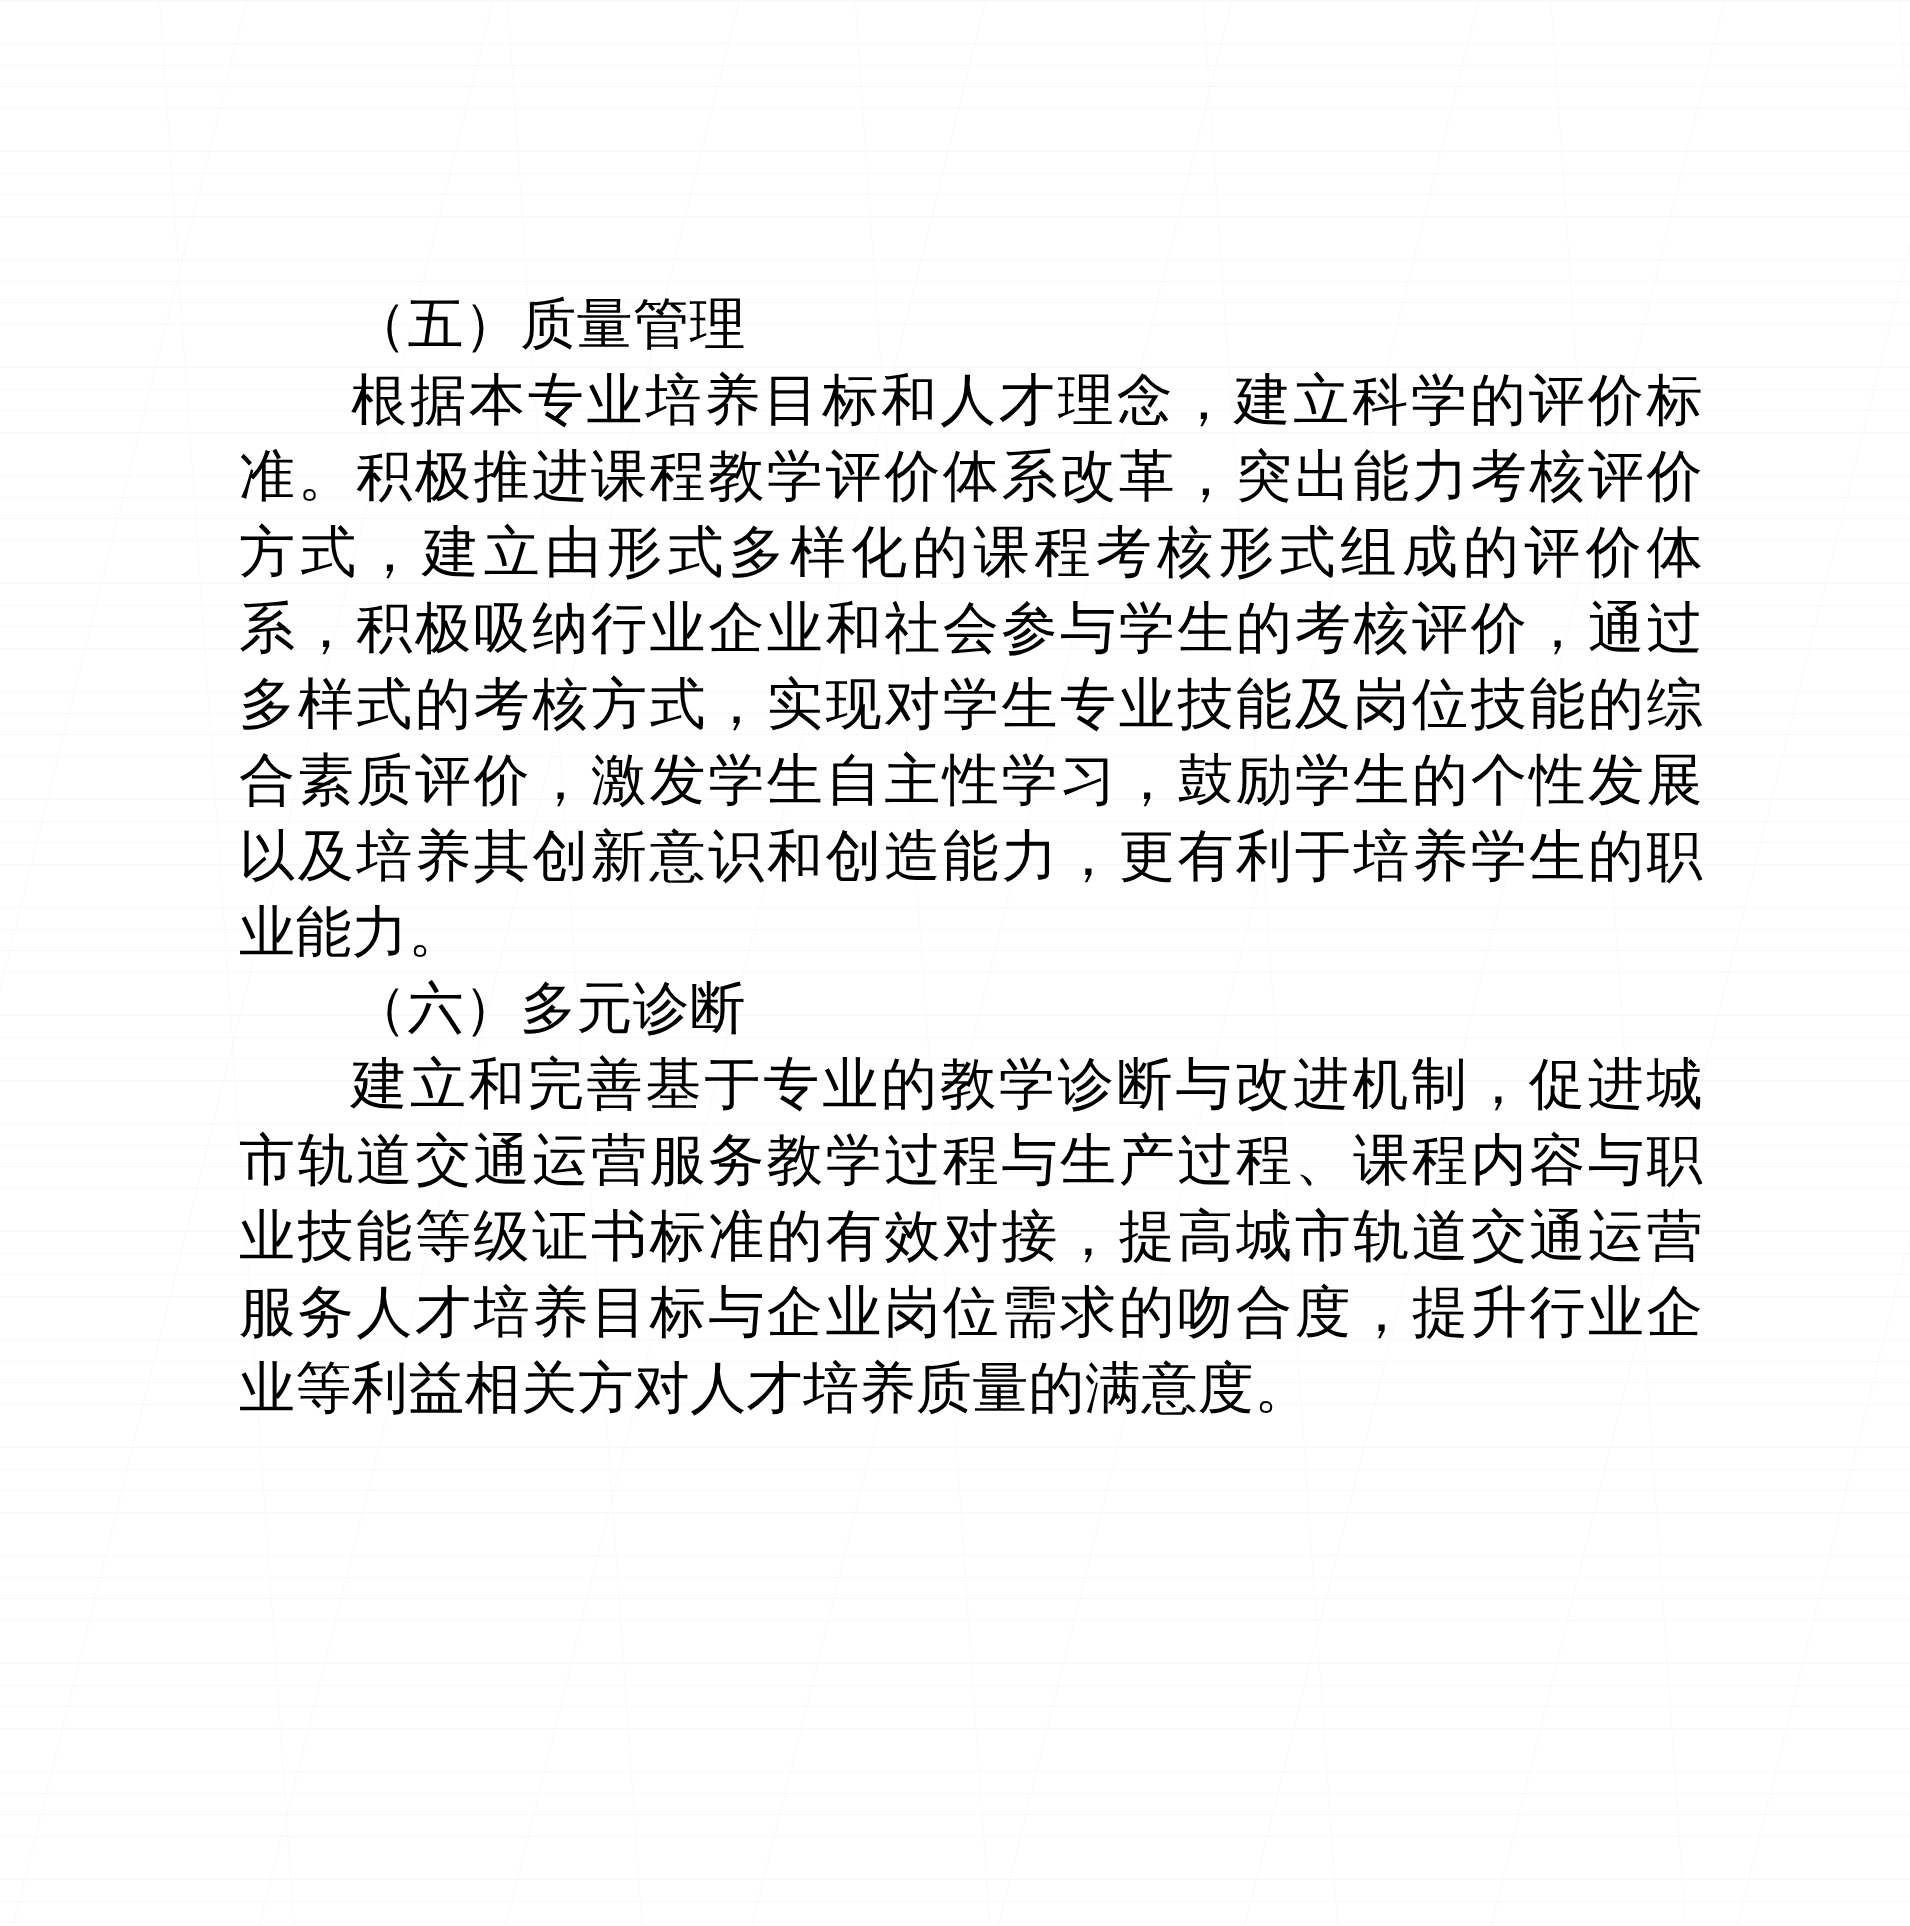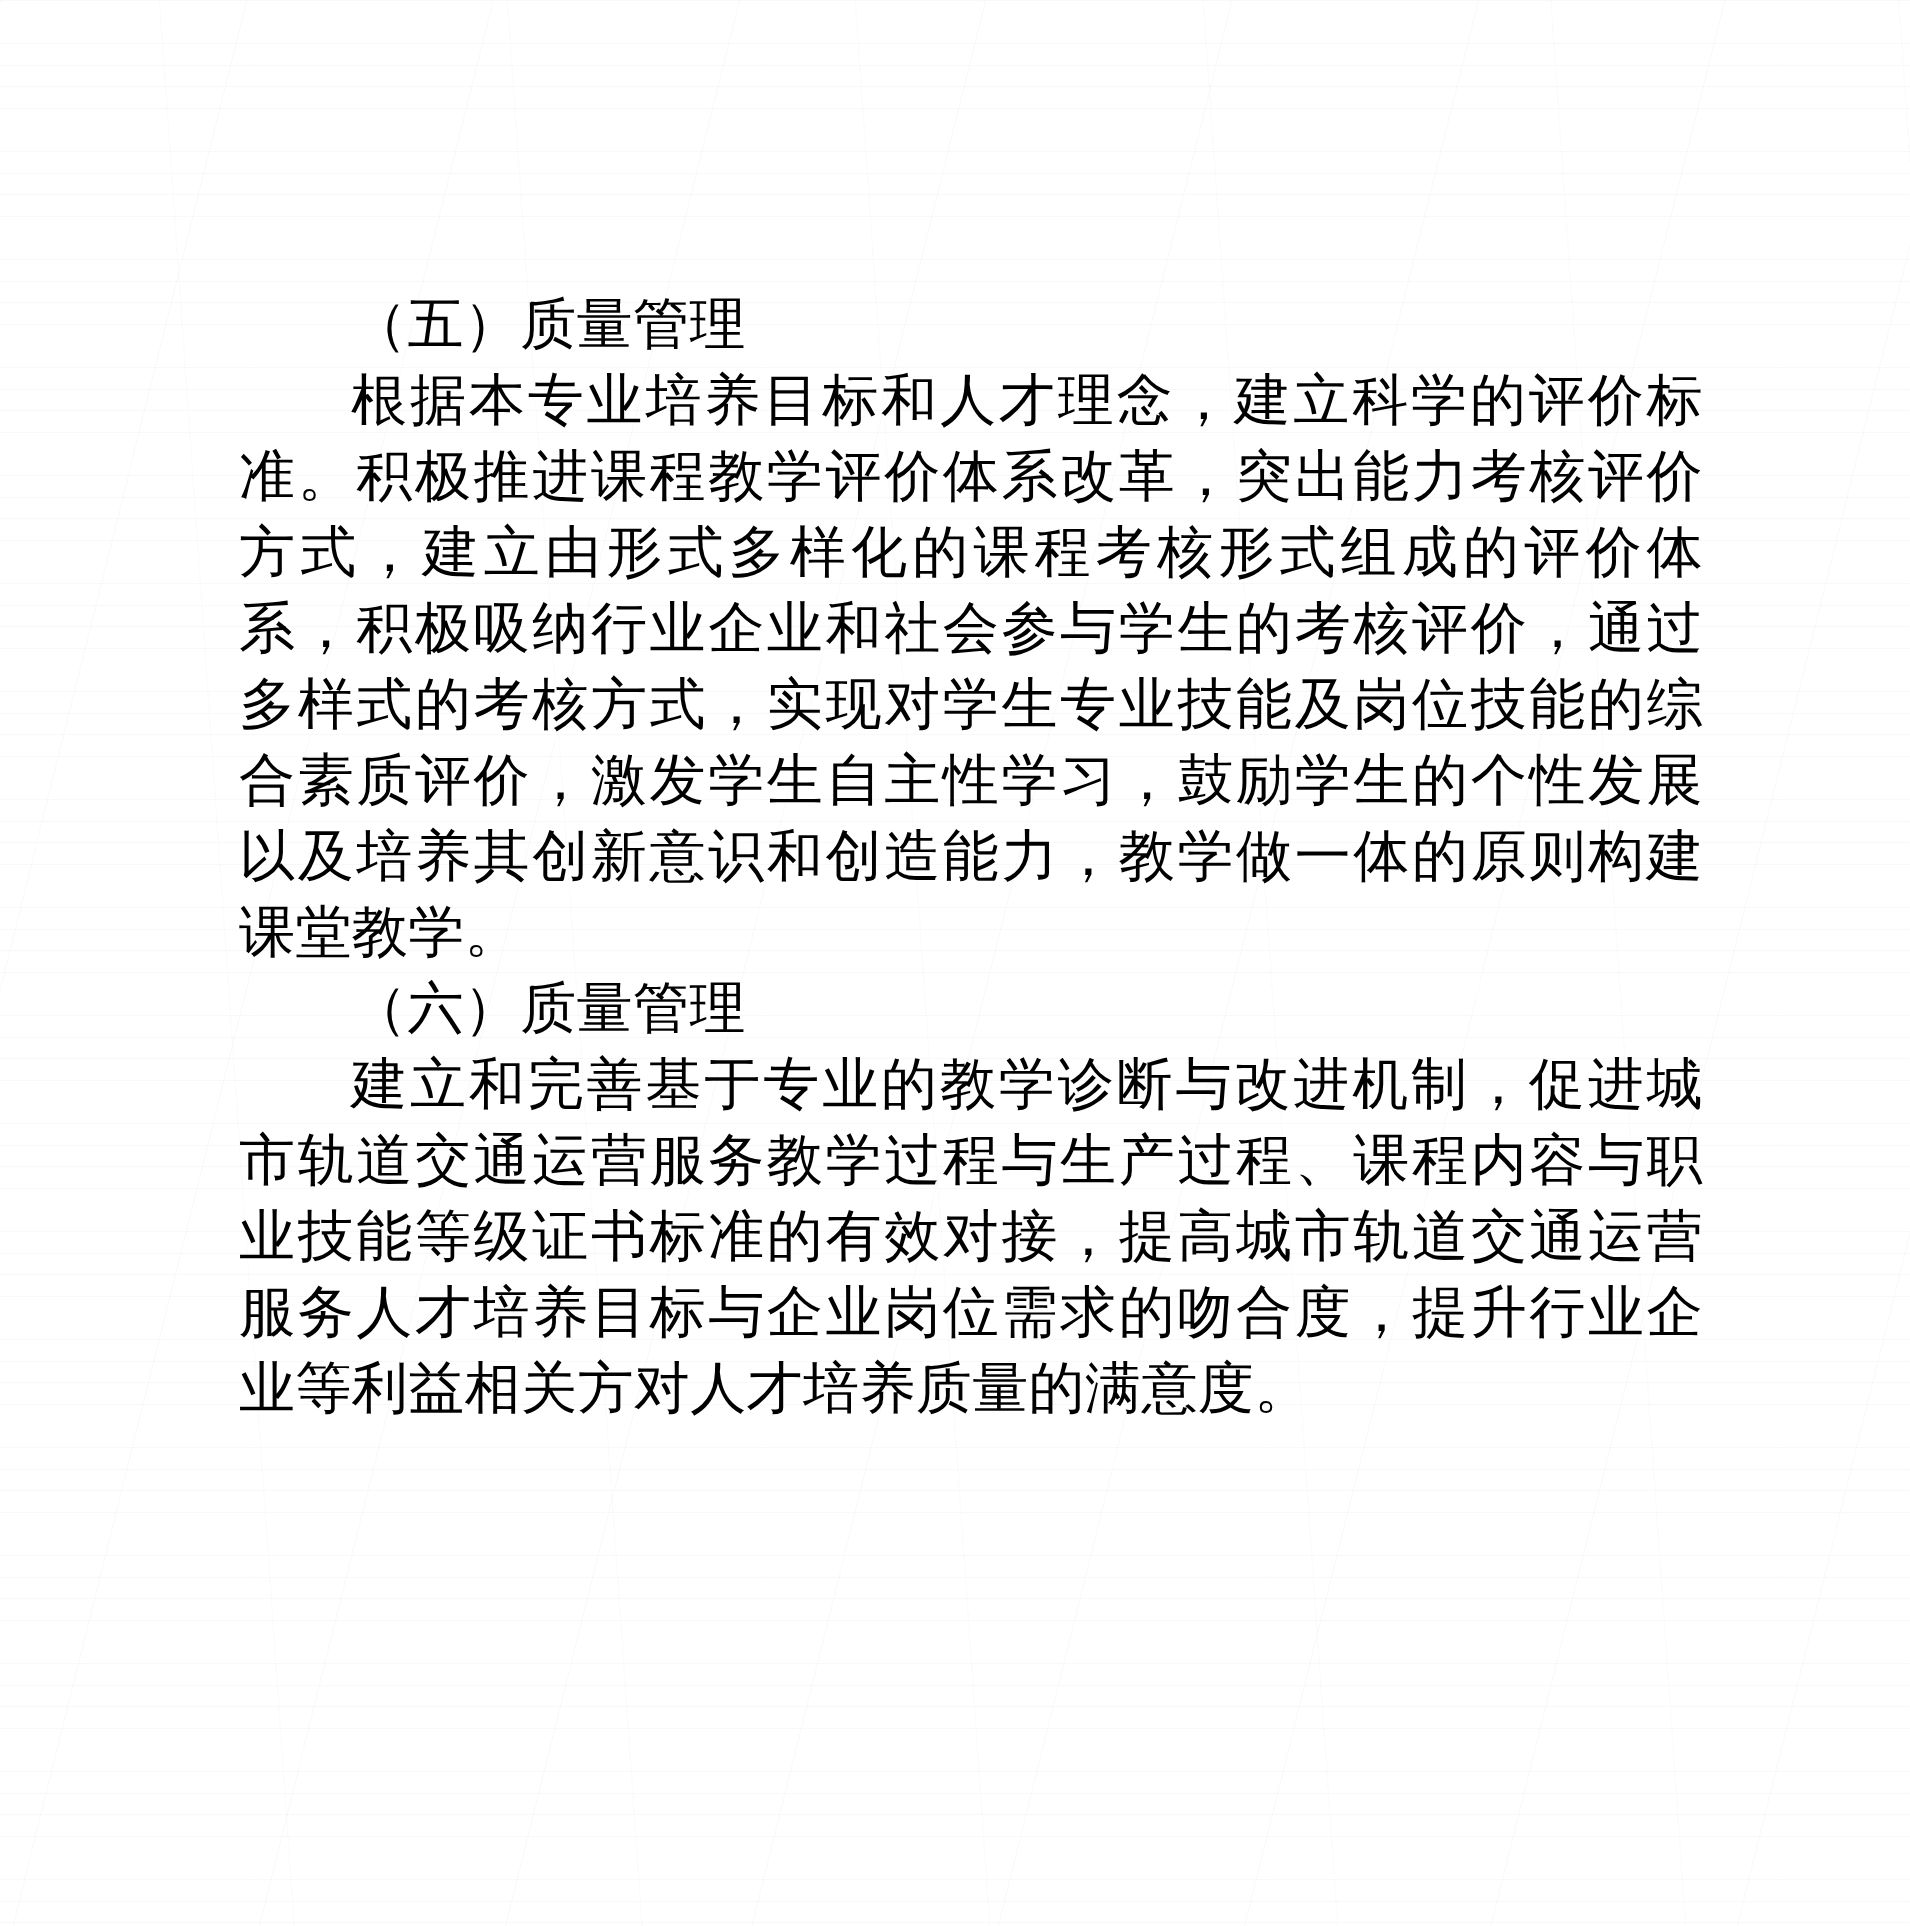--- a/index.html
+++ b/index.html
@@ -56,23 +56,23 @@
 </head>
 <body>
 
 <div class="page">
   <div class="texture"></div>
 
   <div class="content">
 
     <p class="indent h-sub">（五）质量管理</p>
 
-    <p class="indent">根据本专业培养目标和人才理念，建立科学的评价标准。积极推进课程教学评价体系改革，突出能力考核评价方式，建立由形式多样化的课程考核形式组成的评价体系，积极吸纳行业企业和社会参与学生的考核评价，通过多样式的考核方式，实现对学生专业技能及岗位技能的综合素质评价，激发学生自主性学习，鼓励学生的个性发展以及培养其创新意识和创造能力，教学做一体的原则构建课堂教学。</p>
+    <p class="indent">根据本专业培养目标和人才理念，建立科学的评价标准。积极推进课程教学评价体系改革，突出能力考核评价方式，建立由形式多样化的课程考核形式组成的评价体系，积极吸纳行业企业和社会参与学生的考核评价，通过多样式的考核方式，实现对学生专业技能及岗位技能的综合素质评价，激发学生自主性学习，鼓励学生的个性发展以及培养其创新意识和创造能力，更有利于培养学生的职业能力。</p>
 
-    <p class="indent h-sub">（六）质量管理</p>
+    <p class="indent h-sub">（六）多元诊断</p>
 
 
     <p class="indent">建立和完善基于专业的教学诊断与改进机制，促进城市轨道交通运营服务教学过程与生产过程、课程内容与职业技能等级证书标准的有效对接，提高城市轨道交通运营服务人才培养目标与企业岗位需求的吻合度，提升行业企业等利益相关方对人才培养质量的满意度。</p>
 
   </div>
 
 </div>
 
 
 </body></html>

